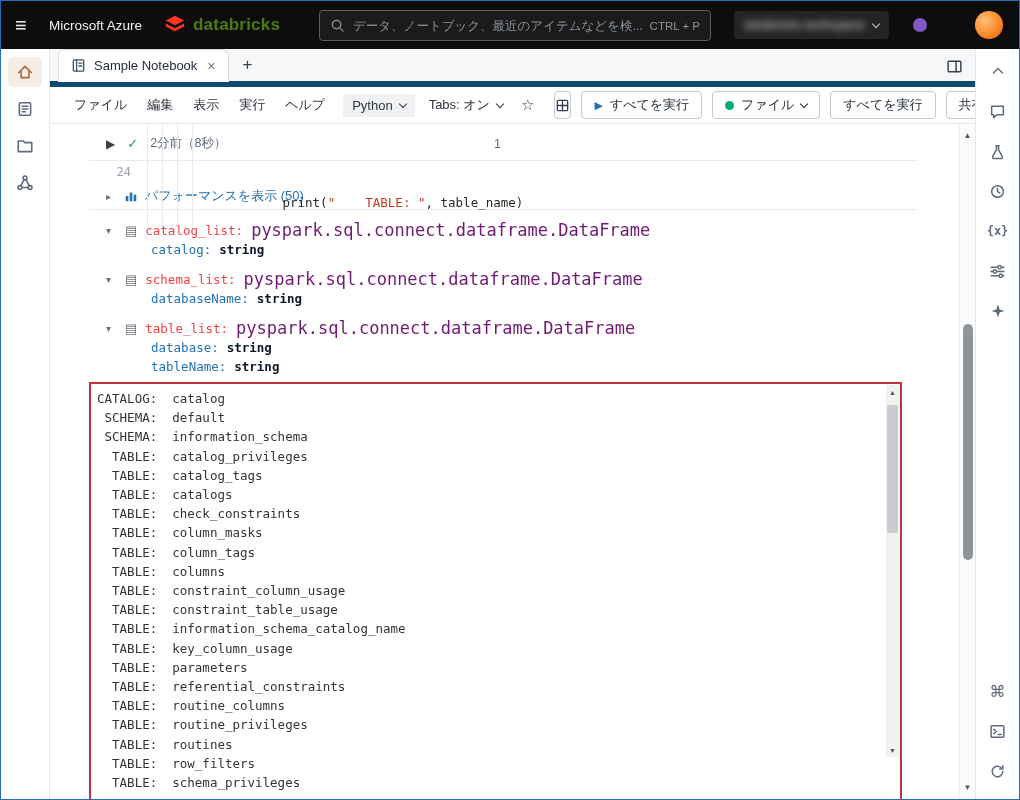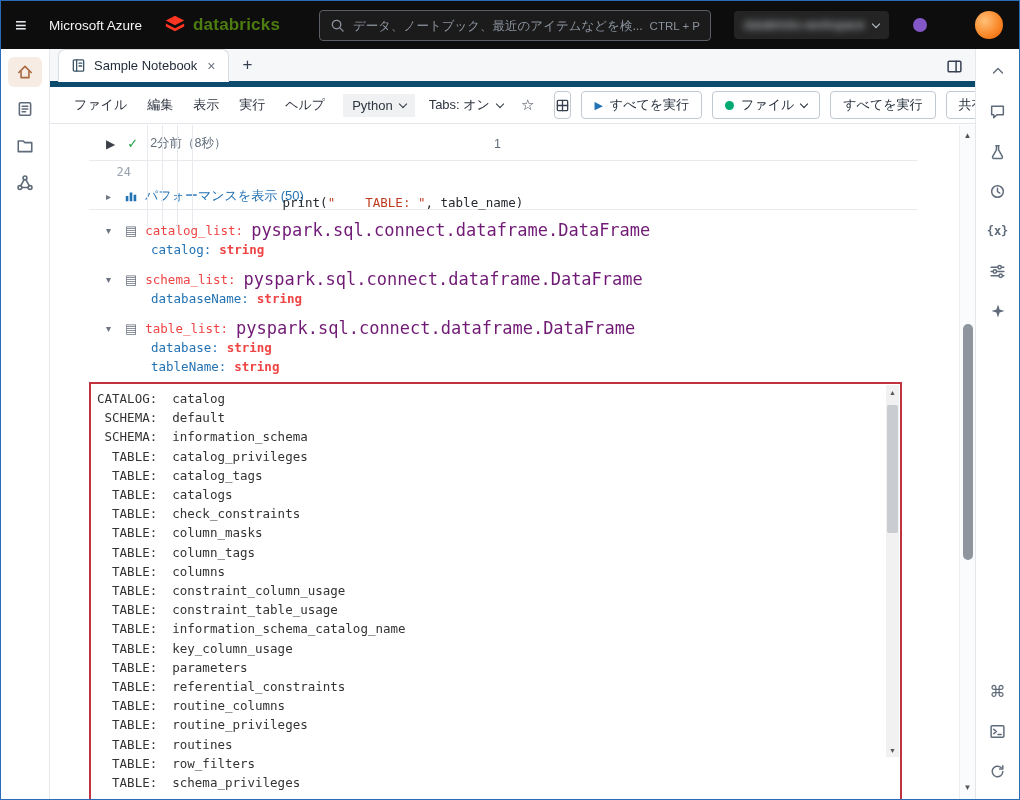--- a/index.html
+++ b/index.html
@@ -72,21 +72,21 @@
   .perf-link{color:#2272b4;font-size:13px}
 
   .df-section{padding:8px 0 2px 39px}
   .df-row{display:flex;align-items:center;gap:8px;height:24px;padding-left:17px;margin-top:6px}
   .df-row:first-child{margin-top:0}
   .df-ticon{color:#6b7280;font-size:13px;line-height:1}
   .df-name{font-family:"DejaVu Sans Mono",monospace;font-size:12.5px;color:#ef4444}
   .df-type{font-size:17px;color:#701a75;font-family:"DejaVu Sans Mono",monospace}
   .df-field{padding-left:62px;height:19px;display:flex;align-items:flex-start;gap:8px;font-family:"DejaVu Sans Mono",monospace;font-size:12.5px}
   .df-field .fname{color:#2272b4}
-  .df-field .ftype{color:#ef4444;font-weight:700}
+  .df-field .ftype{color:#0f172a;font-weight:700}
 
   .output-block{position:relative;margin:2px 0 0 39px;width:813px;height:420px;border:2px solid #c2313e;background:#fff;overflow:hidden}
   .output-lines{padding:5px 24px 4px 6px;font-family:"DejaVu Sans Mono",monospace;font-size:12.5px;line-height:19.2px;color:#333;white-space:pre}
   .inner-scrollbar{position:absolute;top:1px;right:1px;width:13px;height:372px;background:#f1f1f1}
   .isb-btn{position:absolute;left:0;width:13px;height:14px;display:flex;align-items:center;justify-content:center;font-size:7px;color:#555;background:#f1f1f1}
   .isb-up{top:0}.isb-down{bottom:0}
   .isb-thumb{position:absolute;left:1px;top:20px;width:11px;height:128px;background:#c9ccd1;border-radius:2px}
 
   .main-scrollbar{position:absolute;top:76px;right:0;bottom:0;width:16px;background:#fafbfc;border-left:1px solid #eceef1;z-index:15}
   .msb-up,.msb-down{position:absolute;left:0;width:15px;height:16px;display:flex;align-items:center;justify-content:center;font-size:8px;color:#555}

